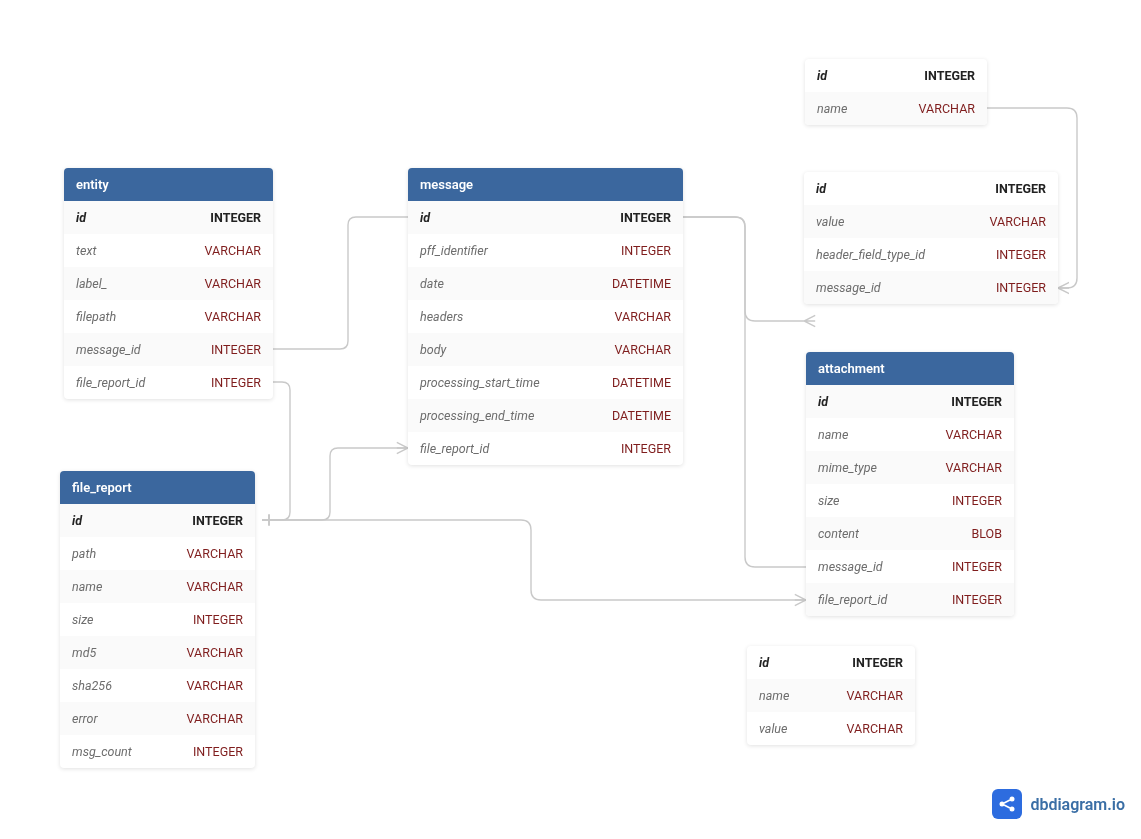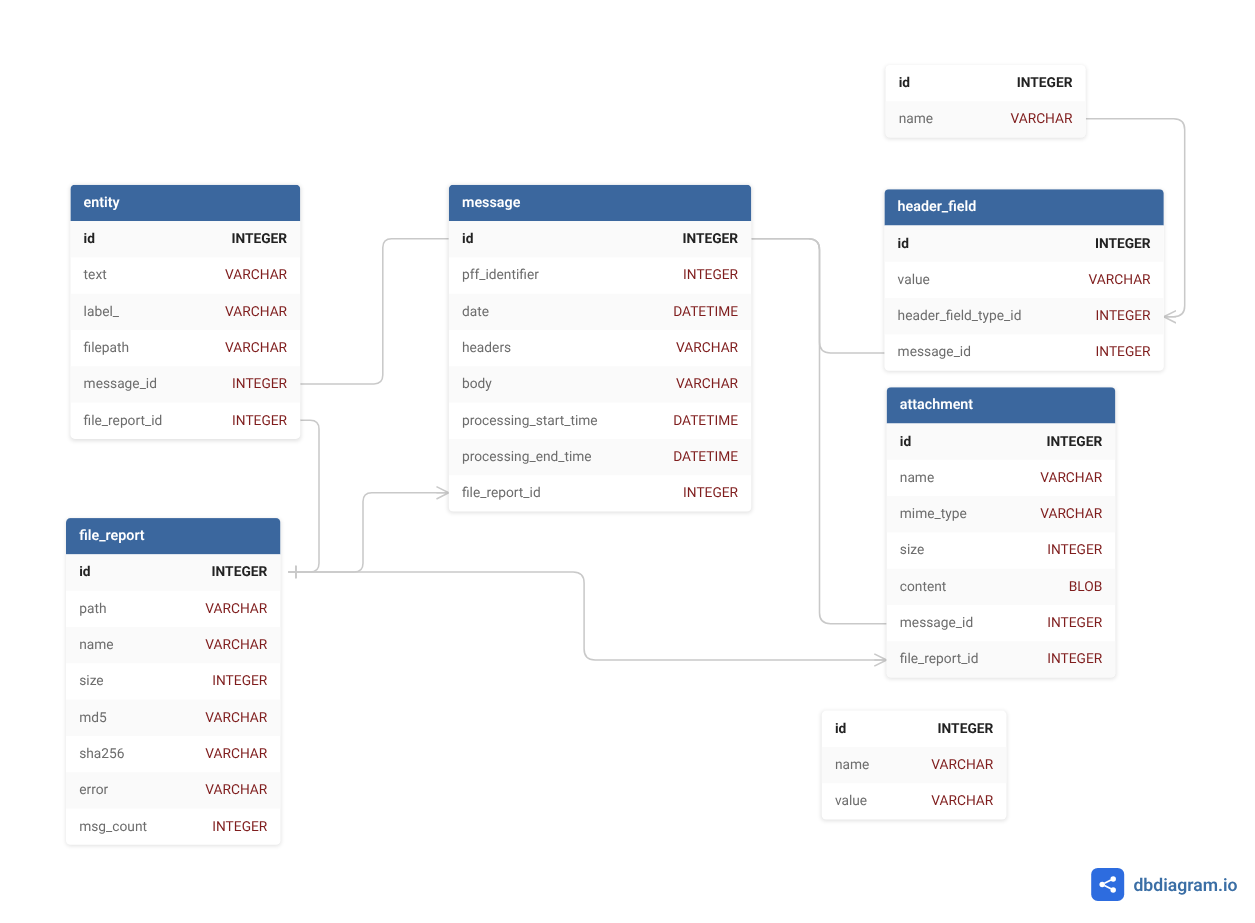--- a/index.html
+++ b/index.html
@@ -41,20 +41,21 @@
       display: flex;
       align-items: center;
       justify-content: space-between;
       padding: 0 12px;
       height: 33px;
       font-size: 12.5px;
       color: #6d6d6d;
     }
     .table-row .col-name {
       color: #6d6d6d;
+      font-style: italic;
     }
     .table-row .col-type {
       color: #7f1d1d;
     }
     .table-row.pk .col-name {
       color: #222;
       font-weight: 700;
     }
     .table-row.pk .col-type {
       color: #222;
@@ -208,23 +209,20 @@
         <span class="col-name">processing_end_time</span>
         <span class="col-type">DATETIME</span>
       </div>
     <div class="table-row">
         <span class="col-name">file_report_id</span>
         <span class="col-type">INTEGER</span>
       </div>
   </div>
 
   <div class="table" style="left:804px; top:172px; width:254px;">
-    <div class="table-header">
-        <span>header_field</span>
-      </div>
     <div class="table-row pk">
         <span class="col-name">id</span>
         <span class="col-type">INTEGER</span>
       </div>
     <div class="table-row">
         <span class="col-name">value</span>
         <span class="col-type">VARCHAR</span>
       </div>
     <div class="table-row">
         <span class="col-name">header_field_type_id</span>

